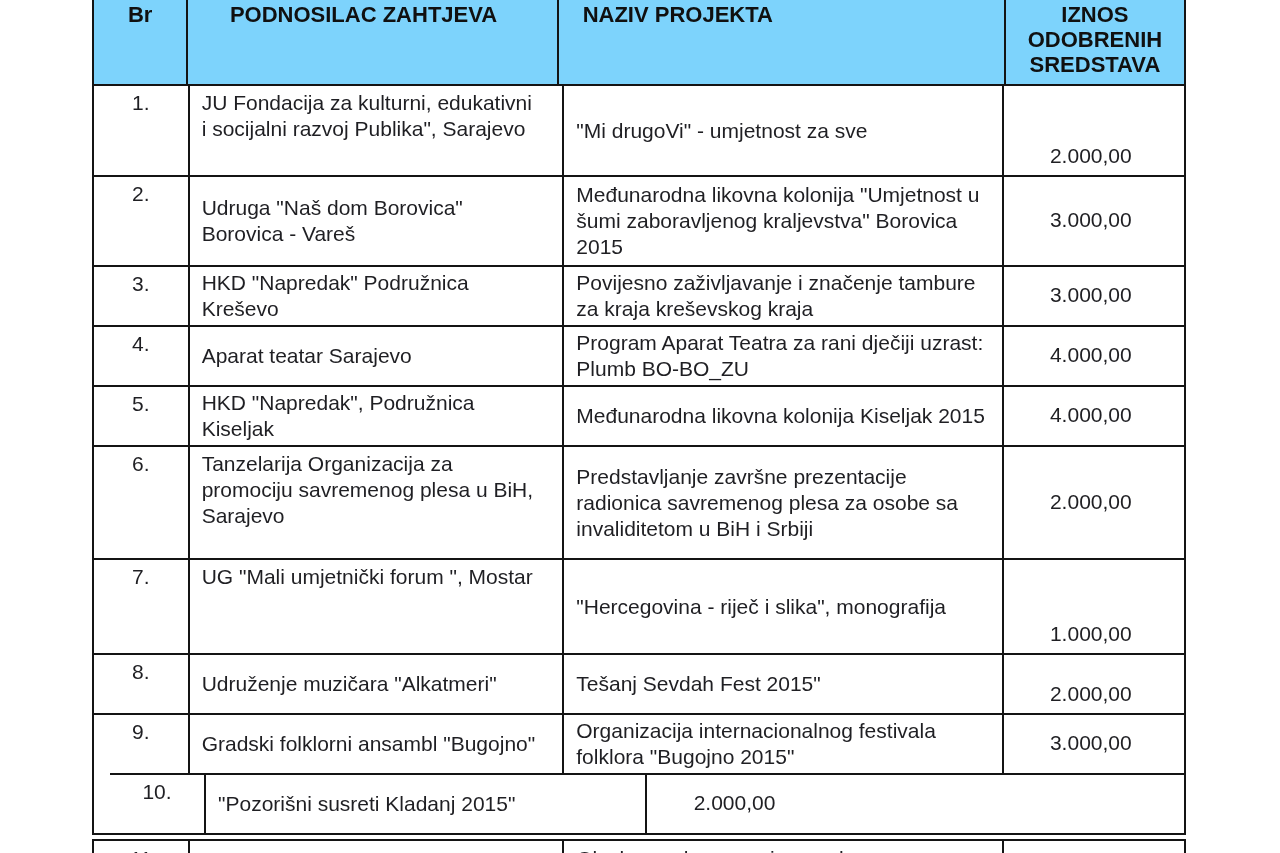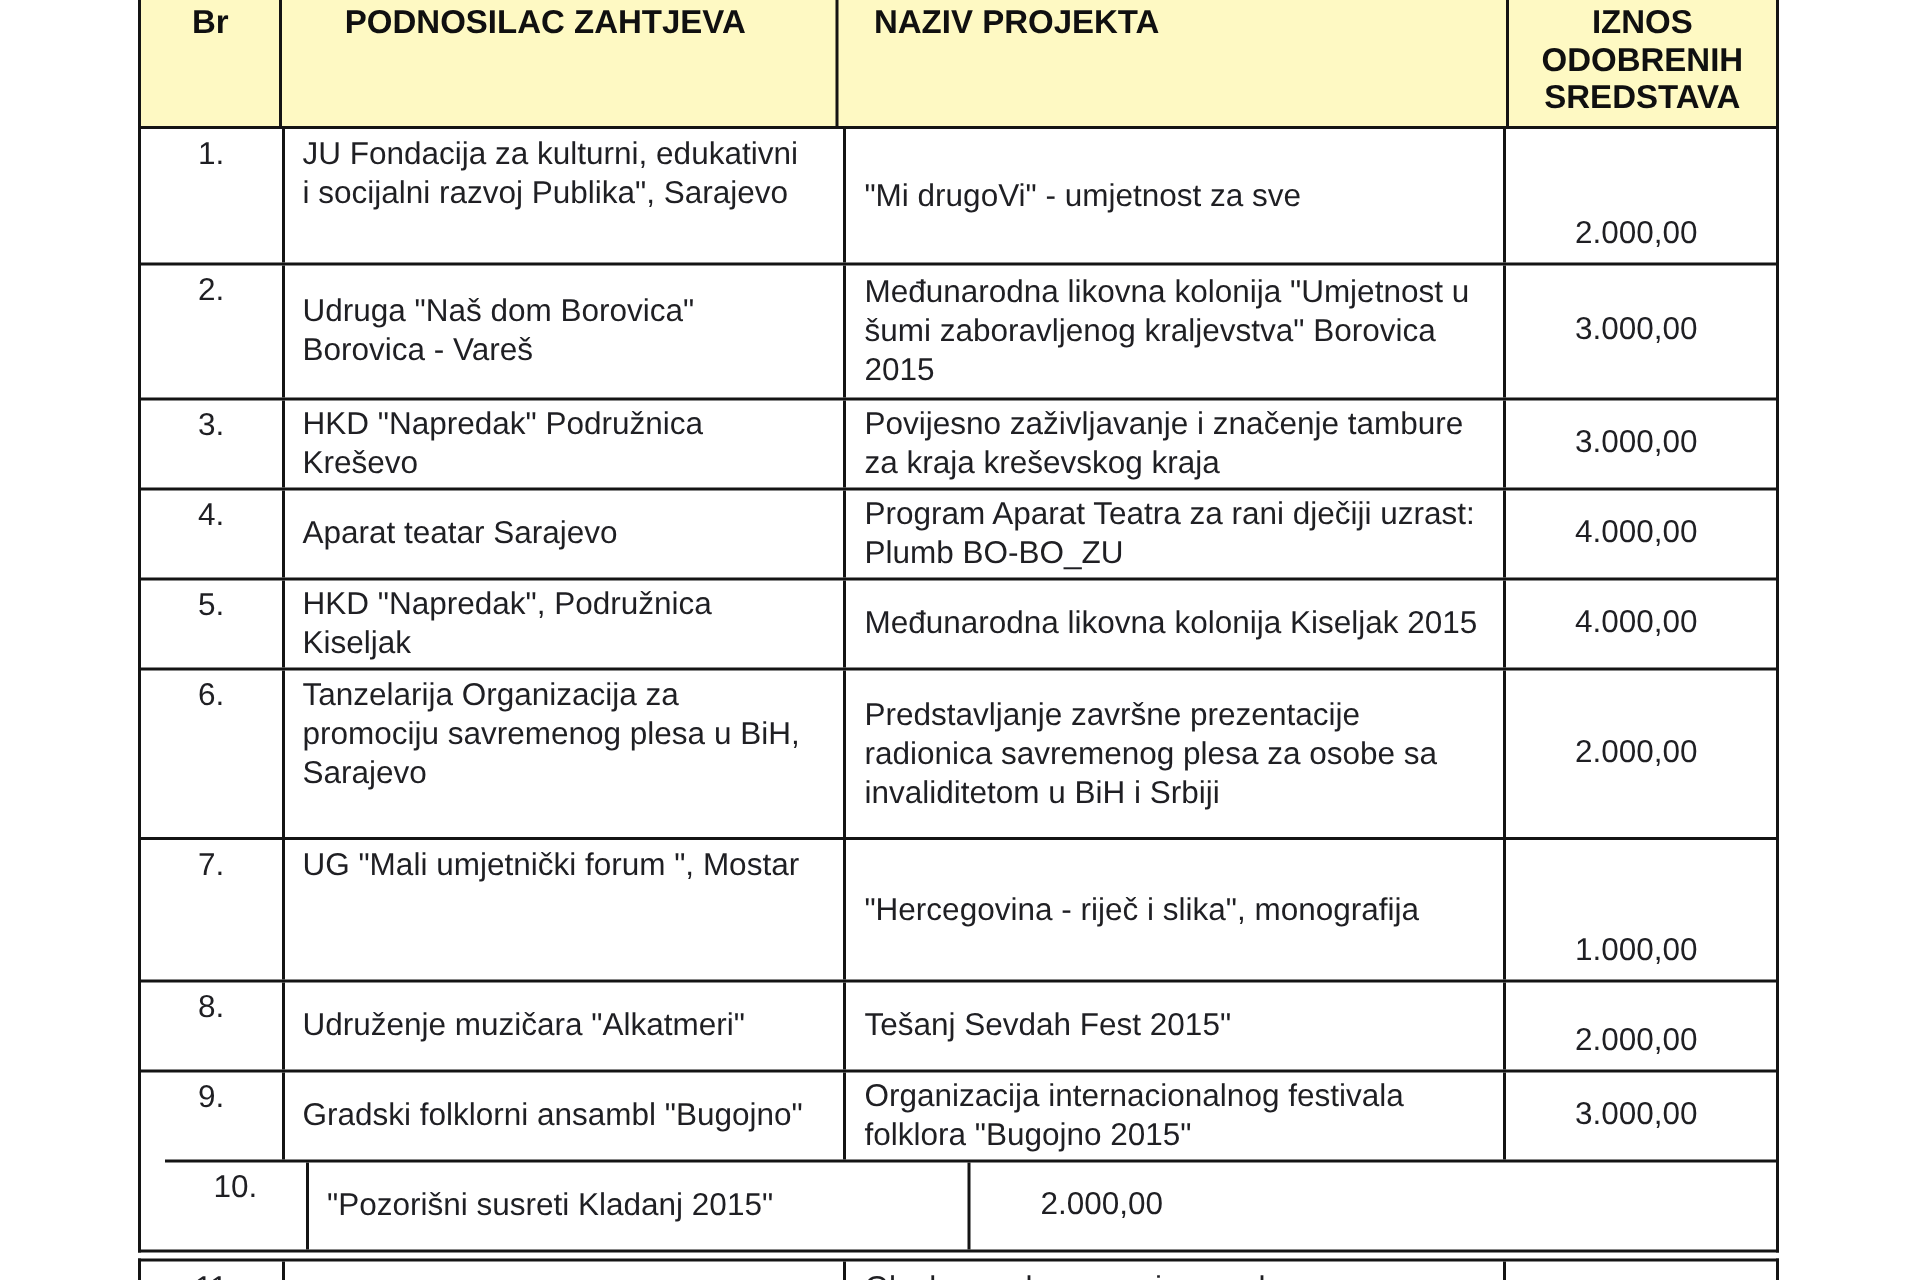--- a/index.html
+++ b/index.html
@@ -13,21 +13,21 @@
   .doc-table {
     position: absolute;
     left: 92px; top: 0;
     width: 1094px;
     border-left: 2px solid #141414;
     border-right: 2px solid #141414;
     border-bottom: 2px solid #141414;
     background: #ffffff;
   }
   .t-row { display: flex; border-top: 2px solid #141414; }
-  .t-row.header-row { border-top: none; background: #fef9c3; }
+  .t-row.header-row { border-top: none; background: #7dd3fc; }
   .cell {
     display: flex; flex-direction: column;
     overflow: hidden;
     font-size: 21px; line-height: 26px;
   }
   .cell + .cell { border-left: 2px solid #141414; }
   .c-br   { width: 94px;  text-align: center; padding-top: 4px; }
   .c-name { width: 376px; padding: 4px 24px 4px 12px; }
   .c-proj { width: 441px; padding: 4px 10px 4px 12px; }
   .c-amt  { width: 183px; text-align: center; padding: 4px 12px 6px 6px; }

